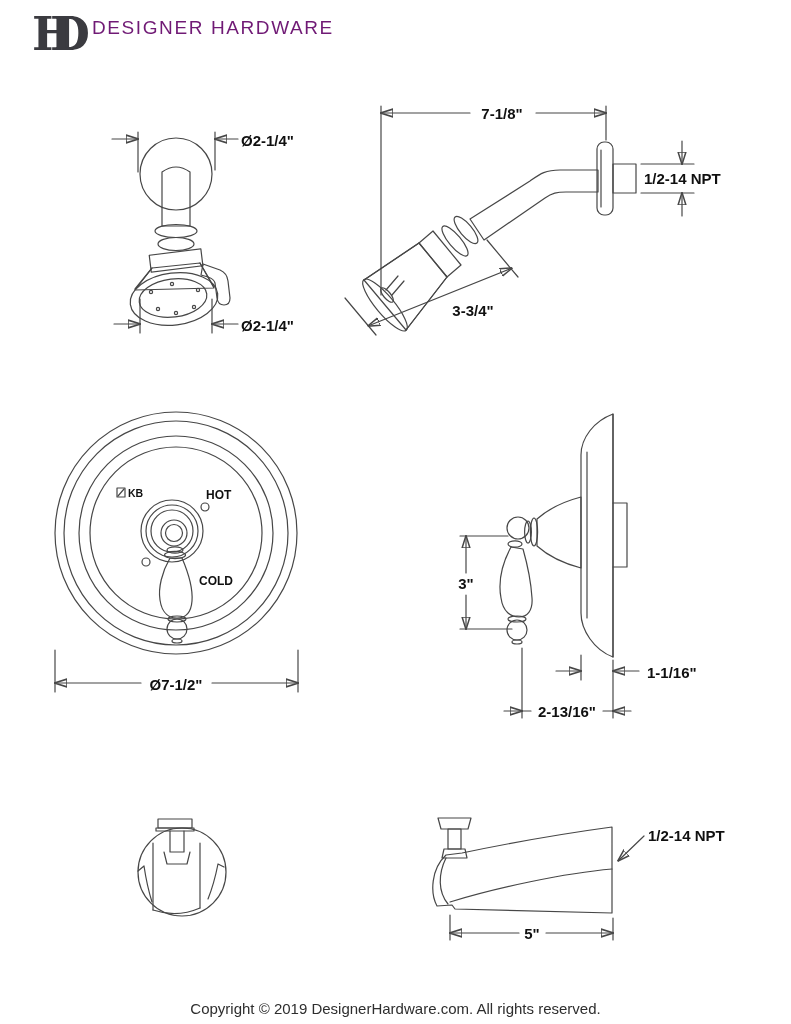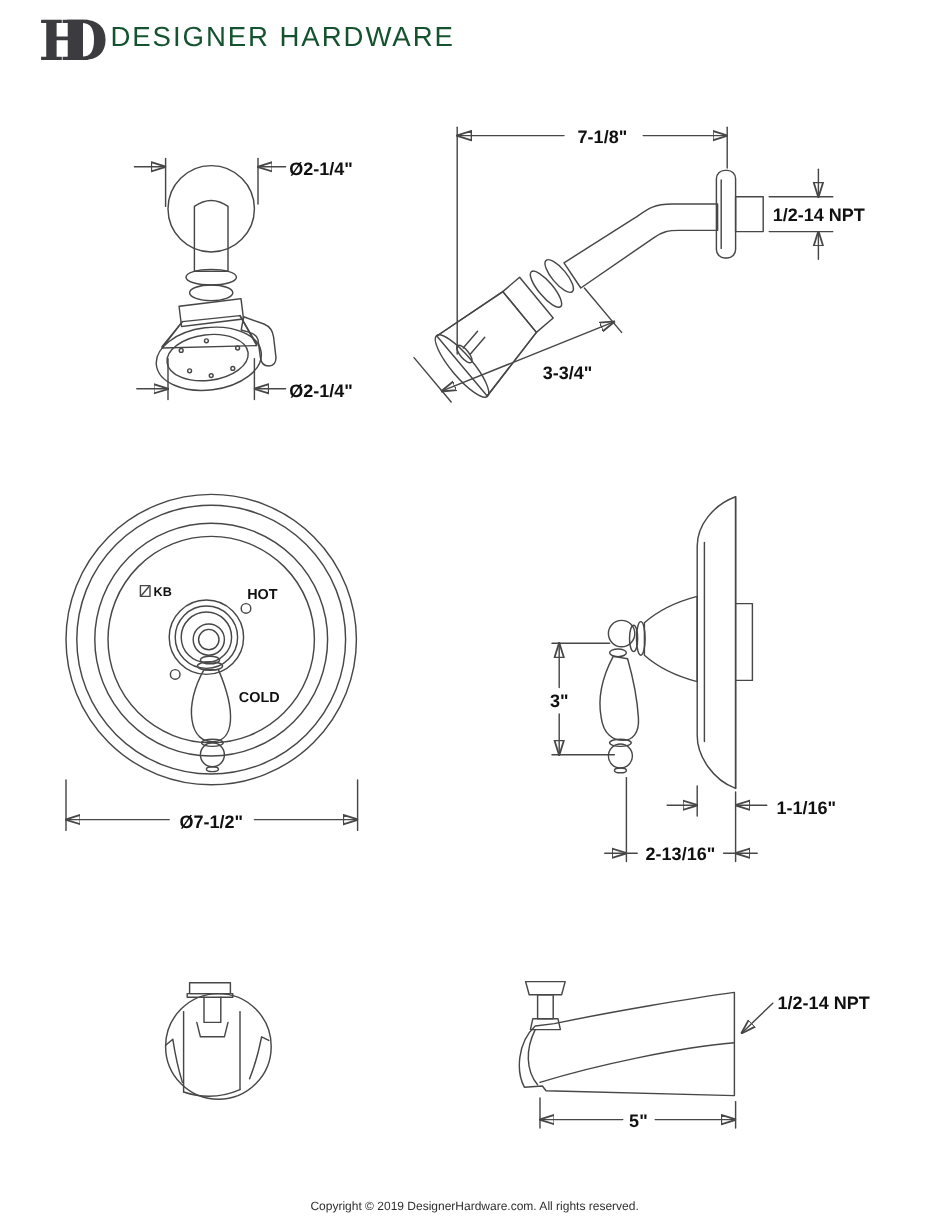--- a/index.html
+++ b/index.html
@@ -1,19 +1,19 @@
 <!DOCTYPE html>
 <html><head>
 <meta charset="utf-8">
 <style>
   html,body{margin:0;padding:0;background:#ffffff;}
   body{width:791px;height:1024px;position:relative;font-family:"Liberation Sans",sans-serif;overflow:hidden;}
   .hdr{position:absolute;left:0;top:0;width:791px;height:70px;}
-  .brand-title{position:absolute;left:92px;top:17px;font-size:23px;letter-spacing:1.6px;color:#14532d;font-weight:400;}
-  .ftr{position:absolute;left:0;top:1000px;width:791px;text-align:center;font-size:10px;color:#2e2e2e;}
+  .brand-title{position:absolute;left:92px;top:17px;font-size:19px;letter-spacing:1.6px;color:#701a75;font-weight:400;}
+  .ftr{position:absolute;left:0;top:1000px;width:791px;text-align:center;font-size:15px;color:#2e2e2e;}
   svg.sheet{position:absolute;left:0;top:0;}
   .ln, svg.sheet path, svg.sheet line, svg.sheet circle, svg.sheet ellipse, svg.sheet rect, svg.sheet polyline{
     stroke:#474747;stroke-width:1.2;fill:none;stroke-linecap:round;stroke-linejoin:round;}
   .wf{fill:#ffffff;}
   .hatch{fill:url(#hatchP);}
   .xhatch{fill:url(#xhatchP);}
   .dimln{stroke:#303030;stroke-width:1.1;}
   svg.sheet text{stroke:none;fill:#101010;}
   .dim{font:bold 15px "Liberation Sans",sans-serif;}
   .lbl{font:bold 12px "Liberation Sans",sans-serif;}

